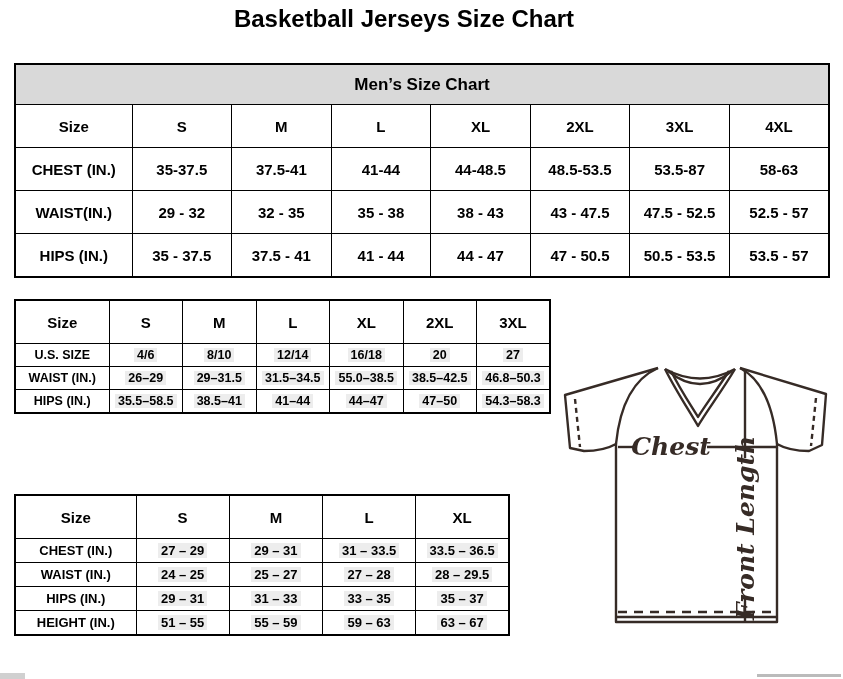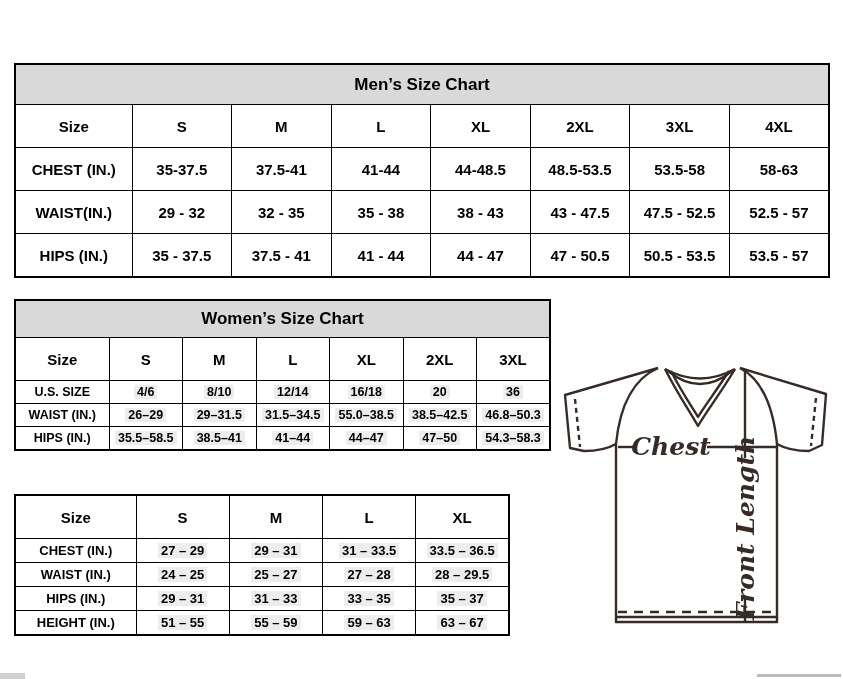--- a/index.html
+++ b/index.html
@@ -53,20 +53,21 @@
 
   .frag { position:absolute; }
   #frag-left  { left:0;     top:673px; width:25px; height:6px; background:#d0d0d0; }
   #frag-right { left:757px; top:674px; width:84px; height:3px; background:#bbbbbb; }
 </style>
 </head>
 <body>
 
 <div id="page">
 
+  <h1 id="page-title">Basketball Jerseys Size Chart</h1>
 
   <table id="men-table" class="size-table">
       <colgroup>
         <col>
         <col>
         <col>
         <col>
         <col>
         <col>
         <col>
@@ -86,21 +87,21 @@
           <th>3XL</th>
           <th>4XL</th>
         </tr>
         <tr>
           <td>CHEST (IN.)</td>
           <td>35-37.5</td>
           <td>37.5-41</td>
           <td>41-44</td>
           <td>44-48.5</td>
           <td>48.5-53.5</td>
-          <td>53.5-58</td>
+          <td>53.5-87</td>
           <td>58-63</td>
         </tr>
         <tr>
           <td>WAIST(IN.)</td>
           <td>29 - 32</td>
           <td>32 - 35</td>
           <td>35 - 38</td>
           <td>38 - 43</td>
           <td>43 - 47.5</td>
           <td>47.5 - 52.5</td>
@@ -123,40 +124,37 @@
       <colgroup>
         <col>
         <col>
         <col>
         <col>
         <col>
         <col>
         <col>
       </colgroup>
       <tbody>
-        <tr class="band-row">
-          <th colspan="7">Women’s Size Chart</th>
-        </tr>
         <tr class="size-row">
           <th>Size</th>
           <th>S</th>
           <th>M</th>
           <th>L</th>
           <th>XL</th>
           <th>2XL</th>
           <th>3XL</th>
         </tr>
         <tr>
           <td>U.S. SIZE</td>
           <td><span class="hl">4/6</span></td>
           <td><span class="hl">8/10</span></td>
           <td><span class="hl">12/14</span></td>
           <td><span class="hl">16/18</span></td>
           <td><span class="hl">20</span></td>
-          <td><span class="hl">36</span></td>
+          <td><span class="hl">27</span></td>
         </tr>
         <tr>
           <td>WAIST (IN.)</td>
           <td><span class="hl">26–29</span></td>
           <td><span class="hl">29–31.5</span></td>
           <td><span class="hl">31.5–34.5</span></td>
           <td><span class="hl">55.0–38.5</span></td>
           <td><span class="hl">38.5–42.5</span></td>
           <td><span class="hl">46.8–50.3</span></td>
         </tr>

